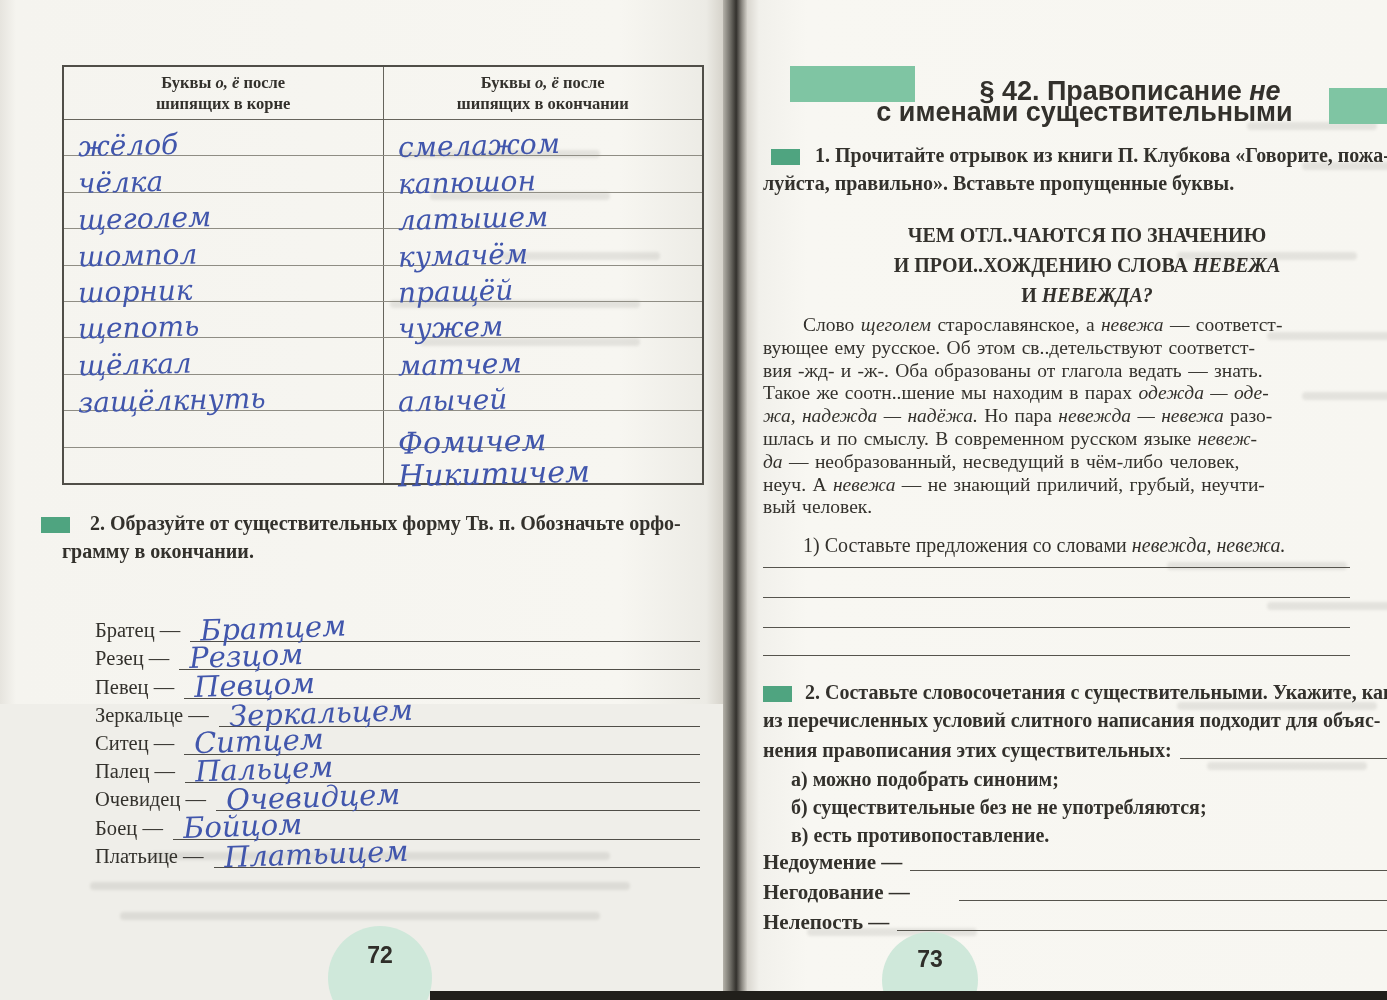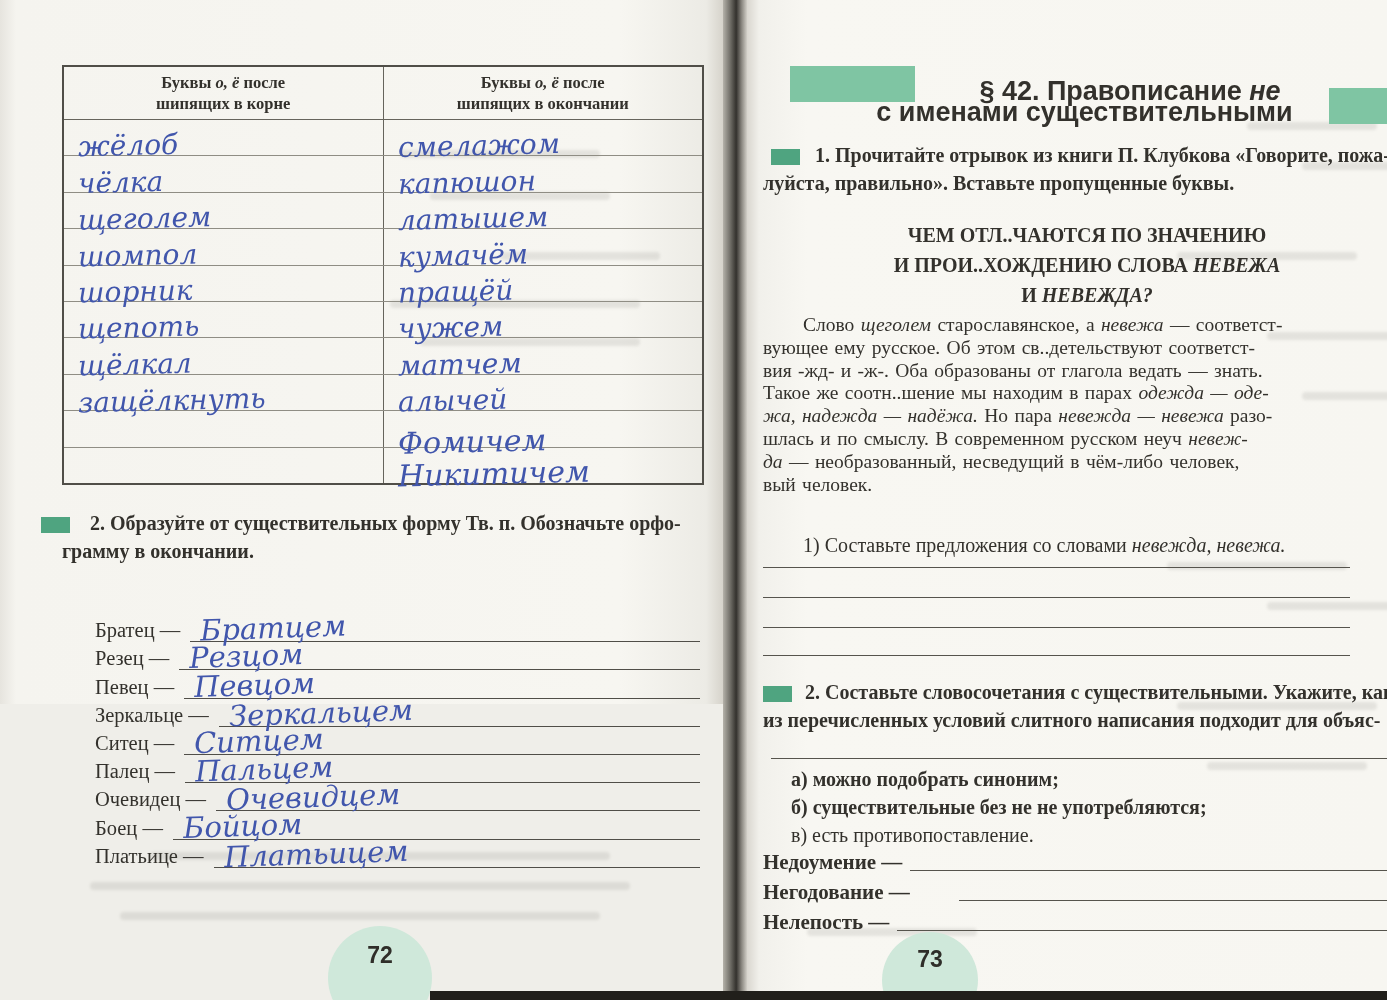--- a/index.html
+++ b/index.html
@@ -256,40 +256,42 @@
     <div class="rcenter" style="top:224px;"><span style="font-weight: bold;">ЧЕМ ОТЛ..ЧАЮТСЯ ПО ЗНАЧЕНИЮ</span></div>
     <div class="rcenter" style="top:254px;"><span style="font-weight: bold;">И ПРОИ..ХОЖДЕНИЮ СЛОВА </span><span style="font-weight: bold; font-style: italic;">НЕВЕЖА</span></div>
     <div class="rcenter" style="top:284px;"><span style="font-weight: bold;">И </span><span style="font-weight: bold; font-style: italic;">НЕВЕЖДА?</span></div>
 
     <div class="para">
       <div><span>Слово </span><span style="font-style: italic;">щеголем</span><span> старославянское, а </span><span style="font-style: italic;">невежа</span><span> — соответст-</span></div>
       <div><span>вующее ему русское. Об этом св..детельствуют соответст-</span></div>
       <div><span>вия -жд- и -ж-. Оба образованы от глагола ведать — знать.</span></div>
       <div><span>Такое же соотн..шение мы находим в парах </span><span style="font-style: italic;">одежда — оде-</span></div>
       <div><span style="font-style: italic;">жа, надежда — надёжа.</span><span> Но пара </span><span style="font-style: italic;">невежда — невежа</span><span> разо-</span></div>
-      <div><span>шлась и по смыслу. В современном русском неуч </span><span style="font-style: italic;">невеж-</span></div>
+      <div><span>шлась и по смыслу. В современном русском языке </span><span style="font-style: italic;">невеж-</span></div>
       <div><span style="font-style: italic;">да</span><span> — необразованный, несведущий в чём-либо человек,</span></div>
+      <div><span>неуч. А </span><span style="font-style: italic;">невежа</span><span> — не знающий приличий, грубый, неучти-</span></div>
       <div><span>вый человек.</span></div>
     </div>
 
     <div class="pline" style="left:56px;top:532px;"><span>1) Составьте предложения со словами </span><span style="font-style: italic;">невежда, невежа.</span></div>
     <div class="rule" style="left:16px;top:567px;width:587px;"></div>
     <div class="rule" style="left:16px;top:597px;width:587px;"></div>
     <div class="rule" style="left:16px;top:627px;width:587px;"></div>
     <div class="rule" style="left:16px;top:655px;width:587px;"></div>
 
     <div class="marker" style="left:16px;top:686px;"></div>
     <div class="pline bold" style="left:58px;top:679px;"><span style="font-weight: bold;">2.  </span><span style="font-weight: bold;">Составьте словосочетания с существительными. Укажите, какое</span></div>
     <div class="pline bold" style="left:16px;top:707px;"><span style="font-weight: bold;">из перечисленных условий слитного написания подходит для объяс-</span></div>
     <div class="flexline" style="top:735px;height:28px;">
+      <span class="pline bold" style="position:static;"><span style="font-weight: bold;">нения правописания этих существительных:</span></span>
       <span class="fill"></span>
     </div>
     <div class="pline bold" style="left:44px;top:766px;"><span style="font-weight: bold;">а) можно подобрать синоним;</span></div>
     <div class="pline bold" style="left:44px;top:794px;"><span style="font-weight: bold;">б) существительные без </span><span style="font-weight: bold;">не</span><span style="font-weight: bold;"> не употребляются;</span></div>
-    <div class="pline bold" style="left:44px;top:822px;"><span style="font-weight: normal;">в) есть противопоставление.</span></div>
+    <div class="pline bold" style="left:44px;top:822px;"><span style="font-weight: bold;">в) есть противопоставление.</span></div>
 
     <div class="flexline wordrow" style="top:845px;">
       <span class="lbl">Недоумение —</span>
       <span class="fill"></span>
     </div>
     <div class="flexline wordrow" style="top:875px;gap:41px;">
       <span class="lbl">Негодование —</span>
       <span class="fill"></span>
     </div>
     <div class="flexline wordrow" style="top:905px;">

